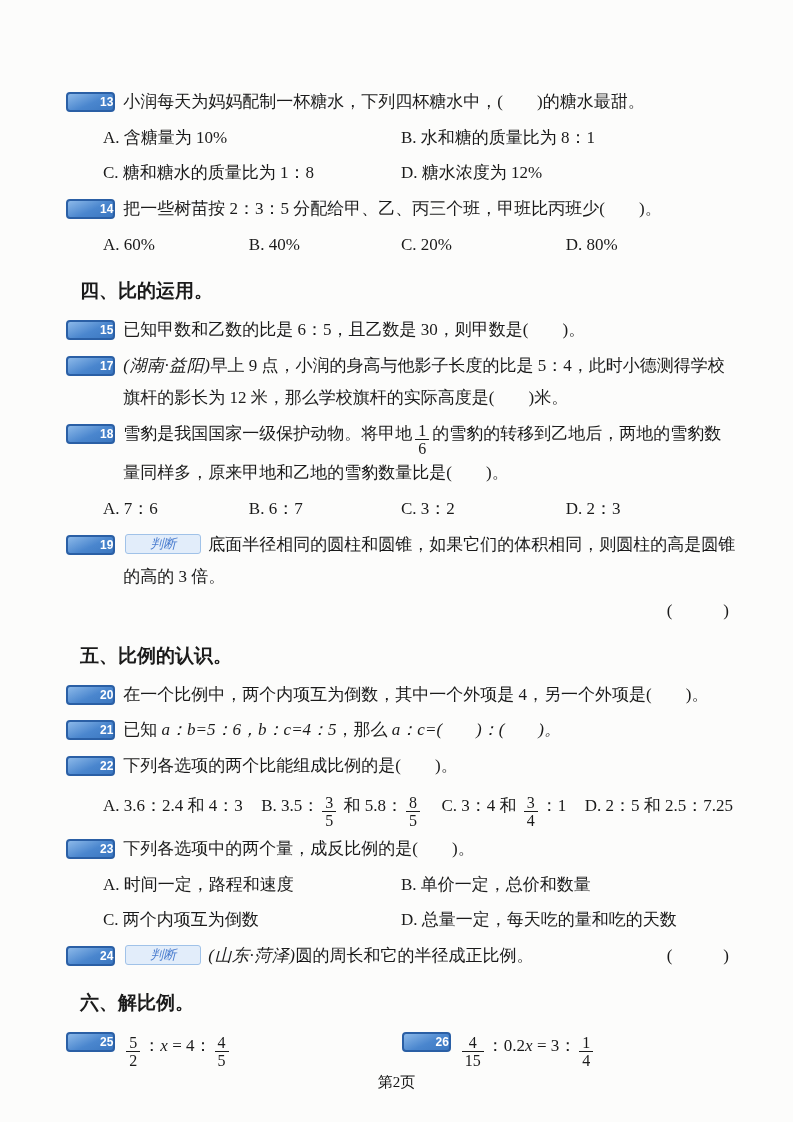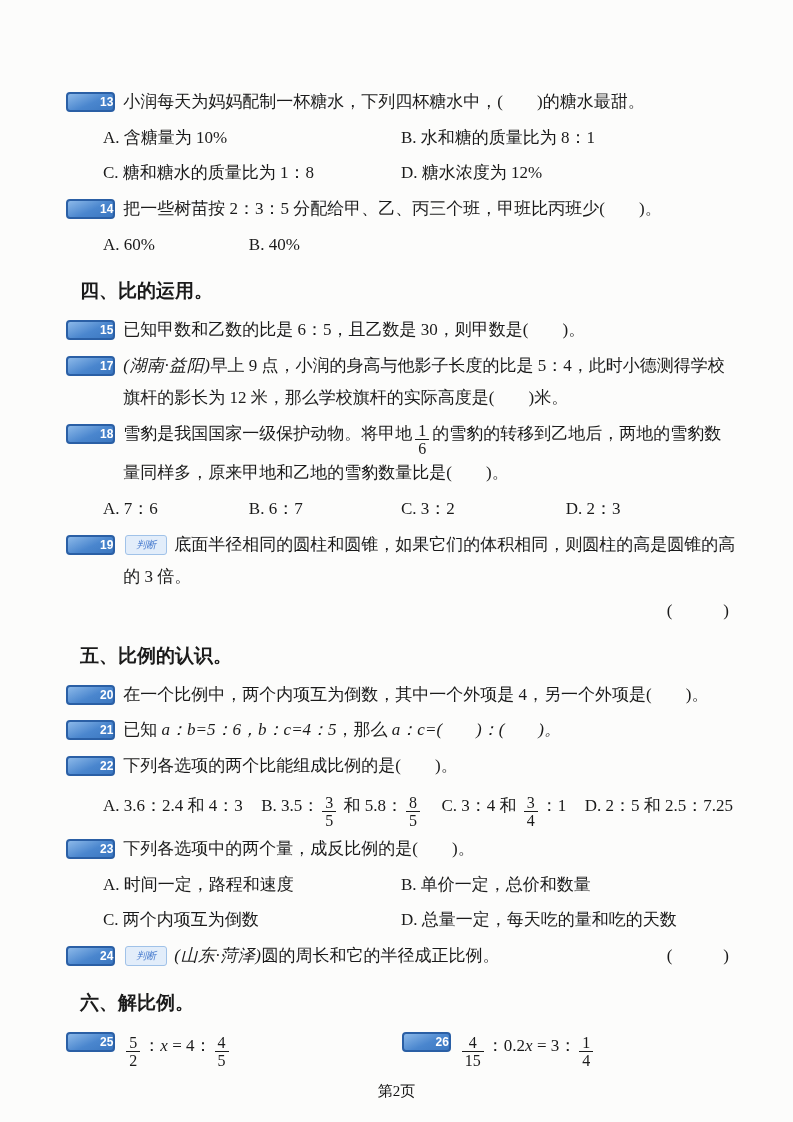--- a/index.html
+++ b/index.html
@@ -23,42 +23,42 @@
   }
   .qtext { flex:1; }
 
   .opts2 { display:grid; grid-template-columns:47% 53%; padding-left:37px; font-size:17px; line-height:1.92; margin-bottom:3px; }
   .opts4 { display:grid; grid-template-columns:23% 24% 26% 27%; padding-left:37px; font-size:17px; line-height:1.92; margin-bottom:3px; }
   .optsflex { display:flex; justify-content:space-between; padding-left:37px; padding-right:4px; font-size:17px; line-height:2.3; margin-bottom:4px; }
 
   .sec { font-family:"Liberation Sans","DejaVu Sans",sans-serif; font-weight:bold; font-size:19px; margin:17px 0 10px 14px; }
 
   .judge {
-    display:inline-block; padding:0 10px; margin:0 7px 0 2px;
+    display:inline-block; padding:0 24px; margin:0 7px 0 2px;
     background:#e2edfa; border:1px solid #a0c2e8; border-radius:3px;
-    color:#4c7ecf; font-size:10px; line-height:18px; font-style:italic;
+    color:#4c7ecf; font-size:13px; line-height:18px; font-style:italic;
     vertical-align:2px; font-family:"Liberation Serif",serif;
   }
   .rtag { font-style:italic; letter-spacing:0.5px; }
 
   .fr { display:inline-block; text-align:center; vertical-align:-0.95em; line-height:1.08; margin:0 3px; font-size:16px; }
   .fr .n { display:block; padding:0 3px; }
   .fr .d { display:block; border-top:1px solid #1a1a1a; padding:0 3px; }
 
   .x { font-style:italic; }
   .ansline { text-align:right; padding-right:8px; font-size:17px; line-height:1.7; margin-bottom:3px; }
   .qrow { display:flex; }
   .grow { flex:1; }
   .ansright { white-space:pre; padding-right:8px; }
 
   .solve2 { display:grid; grid-template-columns:50% 50%; }
   .solveitem { display:flex; align-items:flex-start; font-size:17px; line-height:2.3; }
 
   .footer {
-    position:absolute; bottom:21px; left:0; right:0;
+    position:absolute; bottom:30px; left:0; right:0;
     text-align:center; font-size:15px; color:#111;
   }
 </style>
 </head>
 <body>
 
 <div class="page">
 
   <div class="q">
     <span class="qbadge">13</span>
@@ -73,20 +73,22 @@
     <span>D. 糖水浓度为 12%</span>
   </div>
 
   <div class="q">
     <span class="qbadge">14</span>
     <span class="qtext">把一些树苗按 2：3：5 分配给甲、乙、丙三个班，甲班比丙班少(　　)。</span>
   </div>
   <div class="opts4">
     <span>A. 60%</span>
     <span>B. 40%</span>
+    <span>C. 20%</span>
+    <span>D. 80%</span>
   </div>
 
   <div class="sec">四、比的运用。</div>
 
   <div class="q">
     <span class="qbadge">15</span>
     <span class="qtext">已知甲数和乙数的比是 6：5，且乙数是 30，则甲数是(　　)。</span>
   </div>
 
 

